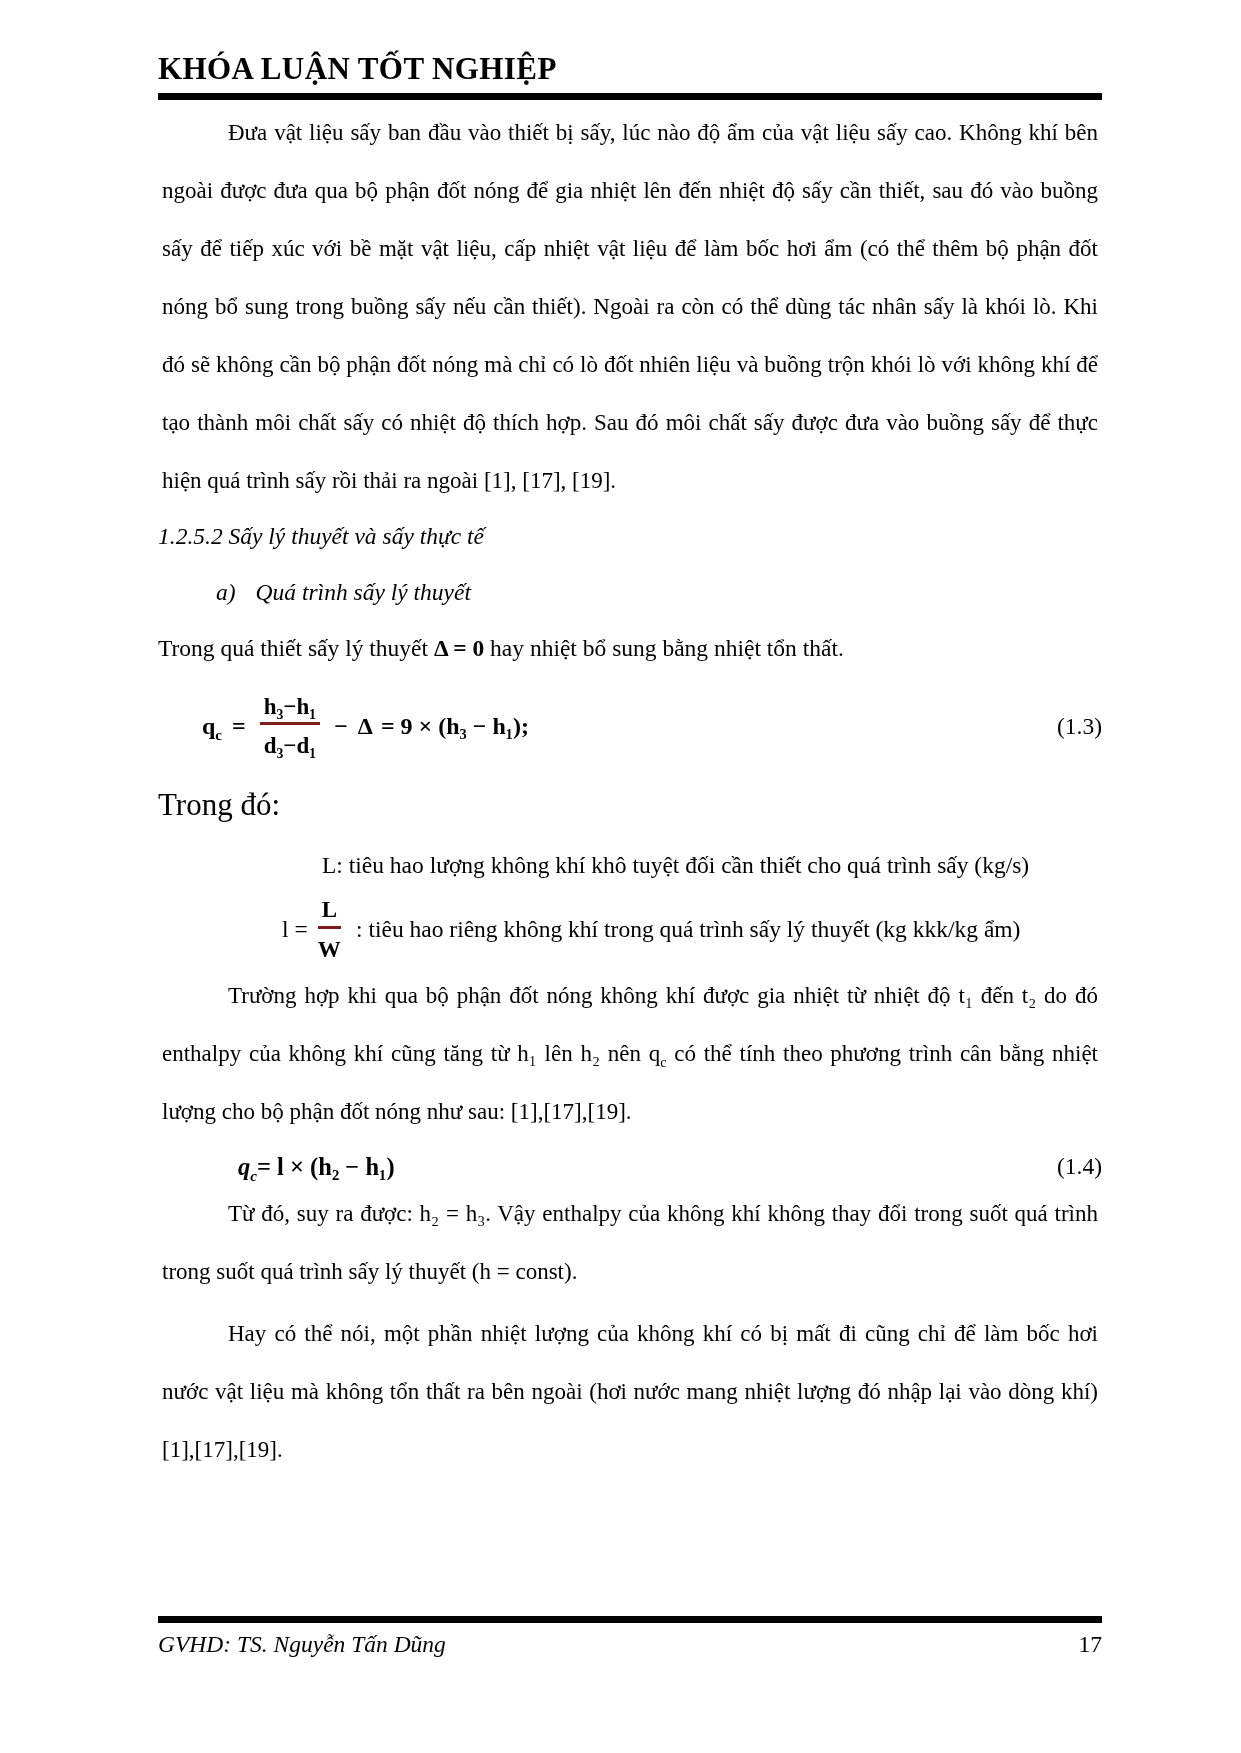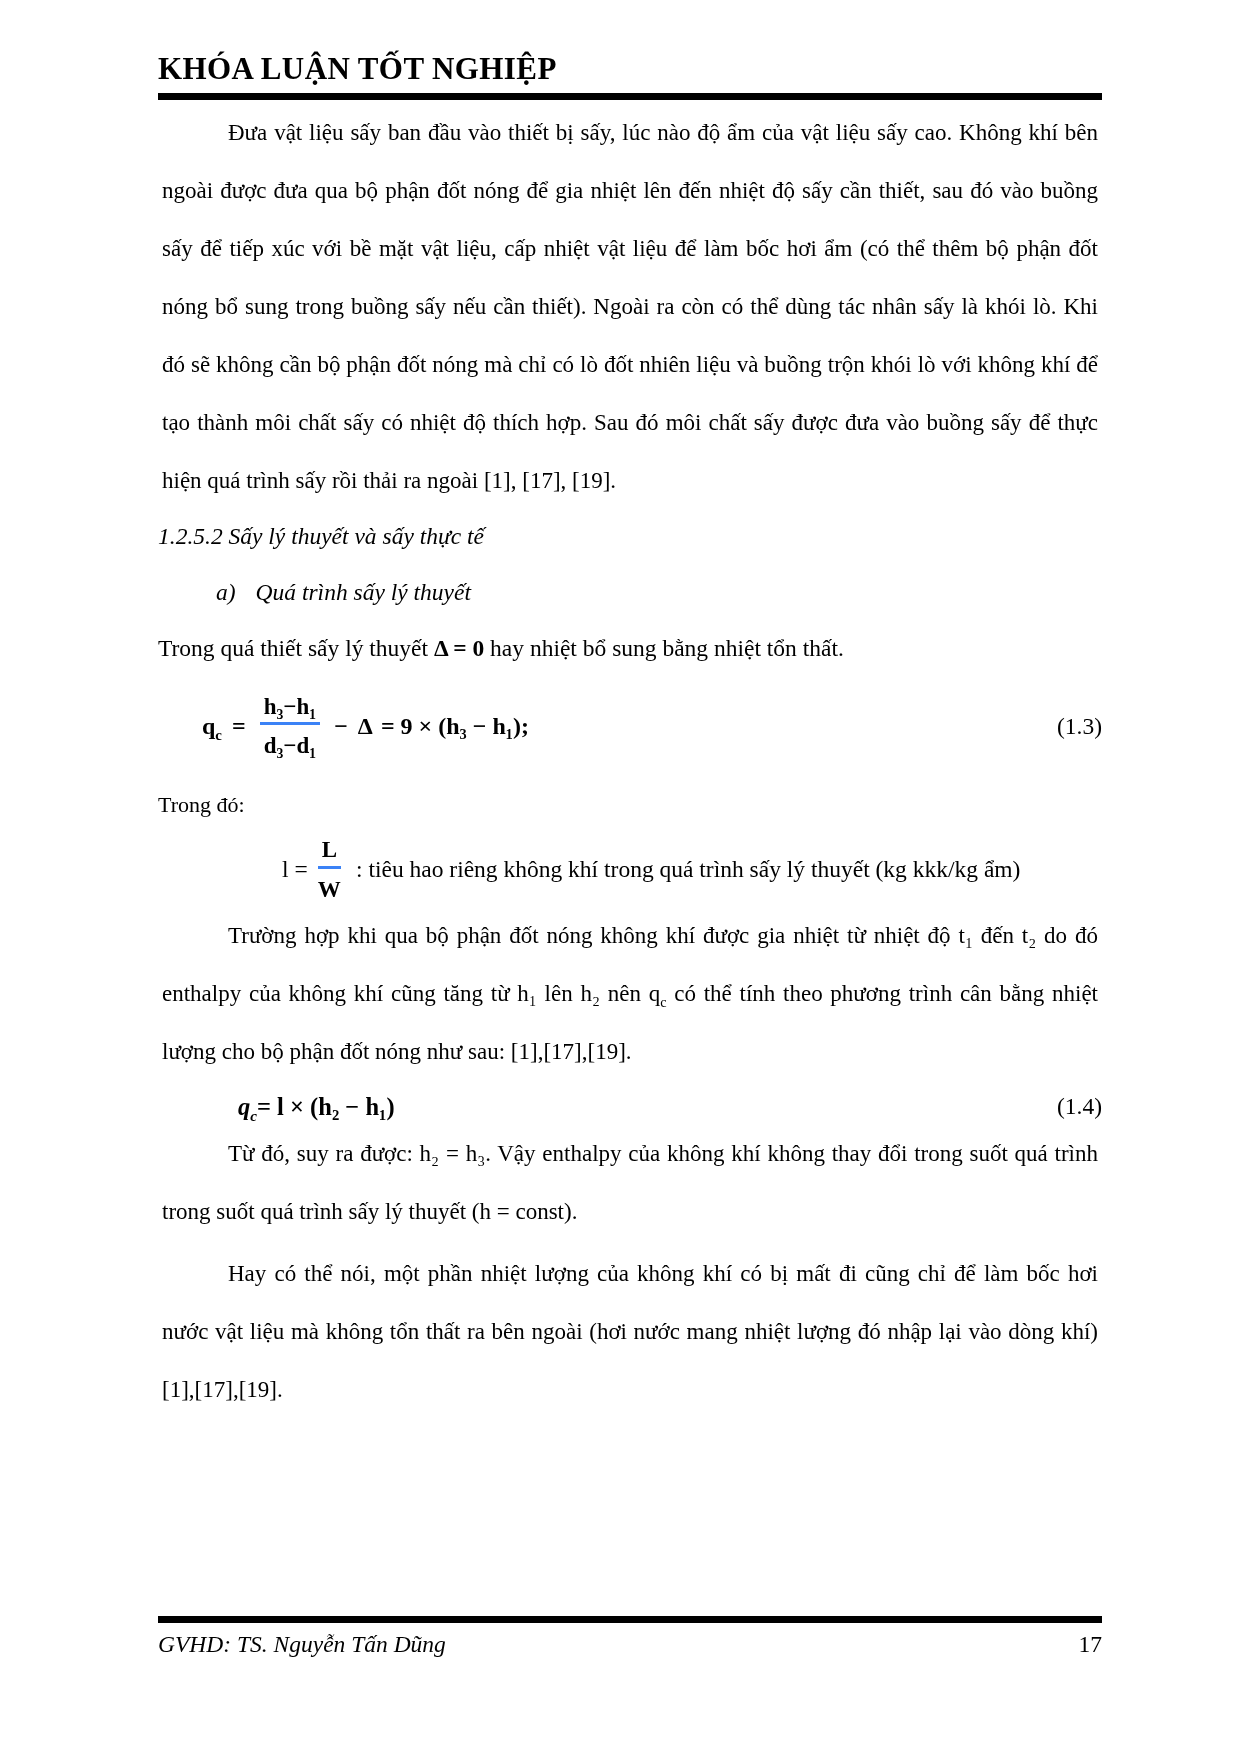--- a/index.html
+++ b/index.html
@@ -23,23 +23,23 @@
   .math-bold{font-weight:bold;}
   .eq-row{display:flex;align-items:center;font-size:24px;font-weight:bold;}
   .eq13{margin-top:14px;margin-left:44px;}
   .eq14{margin-top:12px;margin-left:80px;font-size:24.5px;}
   .eq-label{margin-left:auto;font-weight:normal;font-size:23.5px;}
   .eq-sign{margin:0 10px;}
   .eq-delta{margin-right:8px;}
   sub{font-size:.62em;line-height:0;}
   .frac{display:inline-flex;flex-direction:column;align-items:center;
         line-height:1.12;font-size:23px;margin:0 4px;}
-  .frac .fnum{padding:0 4px 3px;border-bottom:3px solid #3b82f6;}
+  .frac .fnum{padding:0 4px 3px;border-bottom:3px solid #7f1d1d;}
   .frac .fden{padding-top:8px;}
-  .where-label{font-size:22px;line-height:44px;margin-top:24px;}
+  .where-label{font-size:31px;line-height:44px;margin-top:24px;}
   .def-line{font-size:23.5px;line-height:44px;margin-top:16px;}
   .def-delta{padding-left:173px;}
   .def-L{padding-left:164px;}
   .def-l-row{display:flex;align-items:center;margin-top:10px;padding-left:124px;
              font-size:23.5px;}
   .def-l-row .lhs{margin-right:6px;}
   .def-l-row .frac{font-weight:bold;}
   .def-l-row .desc{margin-left:11px;}
   .p3{margin-top:30px;}
   .p4{margin-top:10px;}
@@ -80,20 +80,21 @@
     </span>
     <span class="eq-sign">−</span>
     <span class="eq-delta">Δ</span>
     <span>= 9 × (h₃ − h₁);</span>
     <span class="eq-label">(1.3)</span>
   </div>
 
   <div class="where-label">Trong đó:</div>
 
 
+  <div class="def-line def-L">L: tiêu hao lượng không khí khô tuyệt đối cần thiết cho quá trình sấy (kg/s)</div>
 
   <div class="def-l-row">
     <span class="lhs">l =</span>
     <span class="frac">
       <span class="fnum">L</span>
       <span class="fden">W</span>
     </span>
     <span class="desc">: tiêu hao riêng không khí trong quá trình sấy lý thuyết (kg kkk/kg ẩm)</span>
   </div>
 

